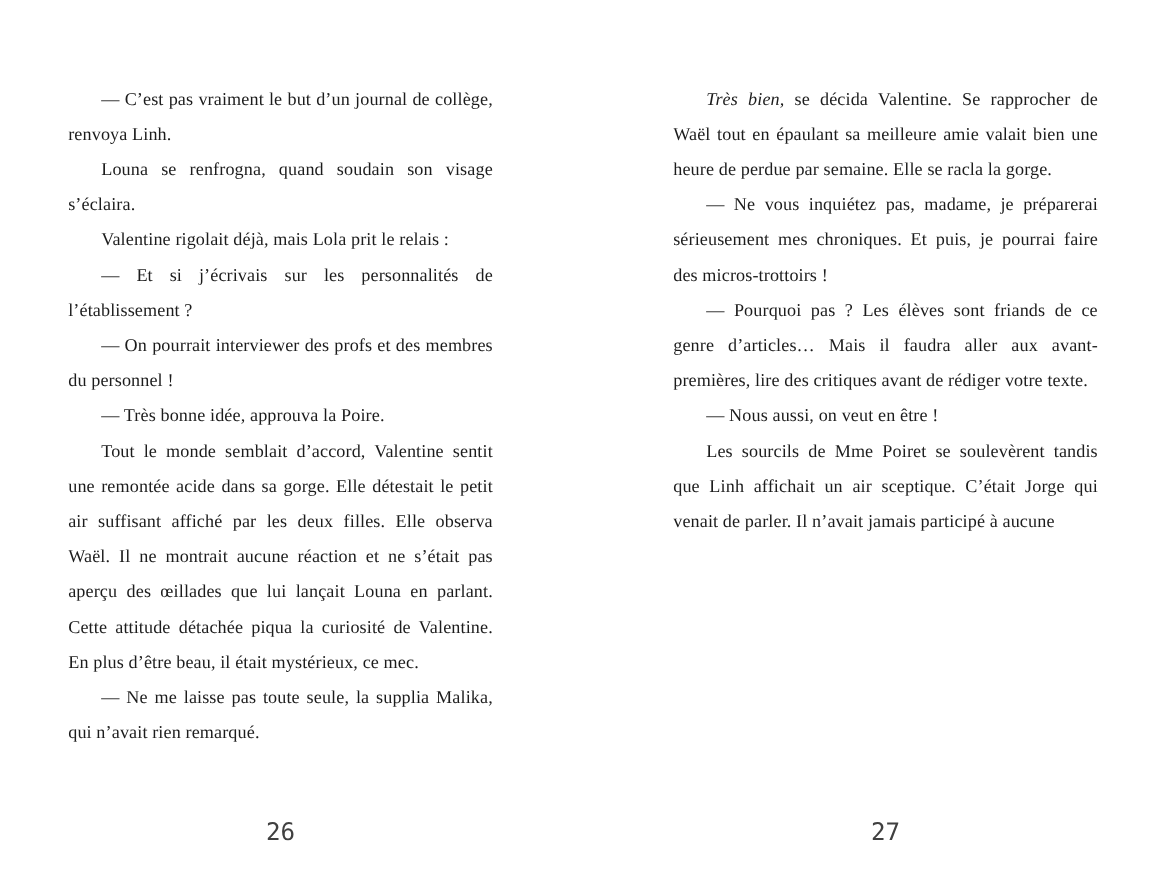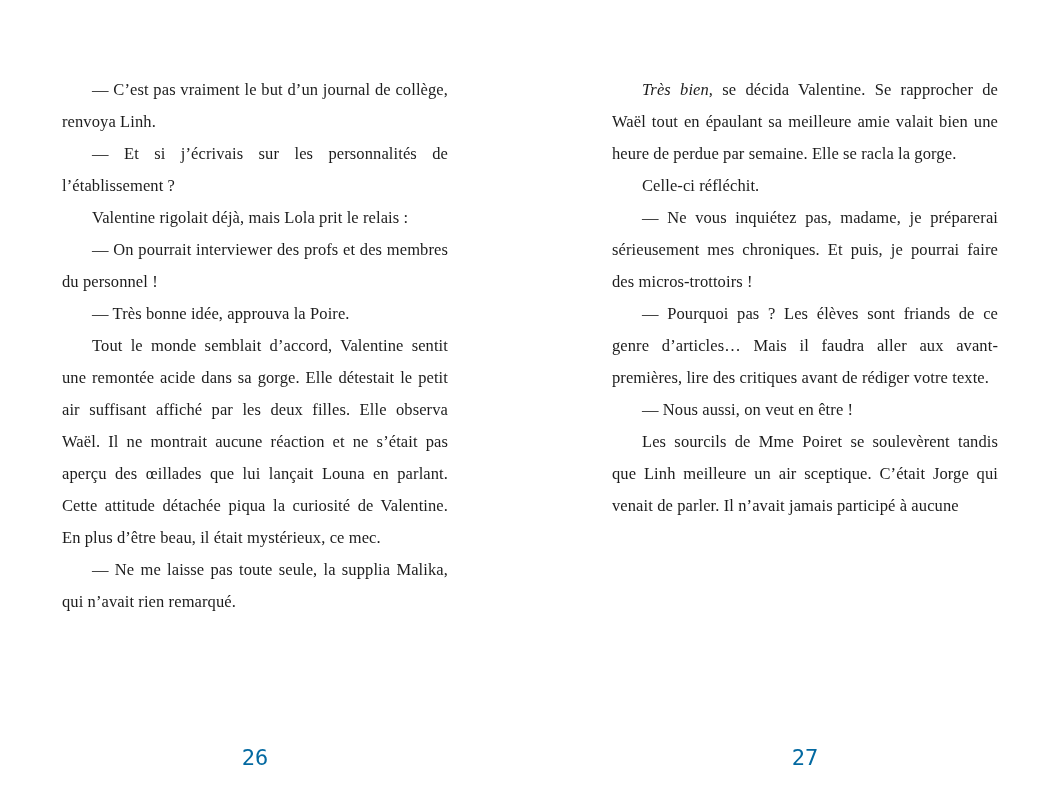--- a/index.html
+++ b/index.html
@@ -44,48 +44,48 @@
   }
   .text-block p em {
     font-style: italic;
   }
   .page-number {
     position: absolute;
     bottom: 24px;
     text-align: center;
     font-family: "DejaVu Sans Mono", monospace;
     font-size: 22px;
-    color: #0369a1;
+    color: #404040;
   }
   .page-left  .page-number { left: 62px; right: 81px; }
   .page-right .page-number { left: 83px; right: 60px; margin-top: 10px; }
 </style>
 </head>
 <body>
 
 <div class="spread">
 
   <section class="page page-left">
     <div class="text-block" id="left-paragraphs">
         <p>— C’est pas vraiment le but d’un journal de collège, renvoya Linh.</p>
+        <p>Louna se renfrogna, quand soudain son visage s’éclaira.</p>
+        <p>Valentine rigolait déjà, mais Lola prit le relais&nbsp;:</p>
         <p>— Et si j’écrivais sur les personnalités de l’établissement&nbsp;?</p>
-        <p>Valentine rigolait déjà, mais Lola prit le relais&nbsp;:</p>
         <p>— On pourrait interviewer des profs et des membres du personnel&nbsp;!</p>
         <p>— Très bonne idée, approuva la Poire.</p>
         <p>Tout le monde semblait d’accord, Valentine sentit une remontée acide dans sa gorge. Elle détestait le petit air suffisant affiché par les deux filles. Elle observa Waël. Il ne montrait aucune réaction et ne s’était pas aperçu des œillades que lui lançait Louna en parlant. Cette attitude détachée piqua la curiosité de Valentine. En plus d’être beau, il était mystérieux, ce mec.</p>
         <p>— Ne me laisse pas toute seule, la supplia Malika, qui n’avait rien remarqué.</p>
       </div>
     <div class="page-number">26</div>
   </section>
 
   <section class="page page-right">
     <div class="text-block" id="right-paragraphs">
         <p><em>Très bien,</em> se décida Valentine. Se rapprocher de Waël tout en épaulant sa meilleure amie valait bien une heure de perdue par semaine. Elle se racla la gorge.</p>
-        <p>Celle-ci réfléchit.</p>
         <p>— Ne vous inquiétez pas, madame, je préparerai sérieusement mes chroniques. Et puis, je pourrai faire des micros-trottoirs&nbsp;!</p>
         <p>— Pourquoi pas&nbsp;? Les élèves sont friands de ce genre d’articles… Mais il faudra aller aux avant-premières, lire des critiques avant de rédiger votre texte.</p>
         <p>— Nous aussi, on veut en être&nbsp;!</p>
-        <p>Les sourcils de Mme Poiret se soulevèrent tandis que Linh meilleure un air sceptique. C’était Jorge qui venait de parler. Il n’avait jamais participé à aucune</p>
+        <p>Les sourcils de Mme Poiret se soulevèrent tandis que Linh affichait un air sceptique. C’était Jorge qui venait de parler. Il n’avait jamais participé à aucune</p>
       </div>
     <div class="page-number">27</div>
   </section>
 
 </div>
 
 </body></html>

